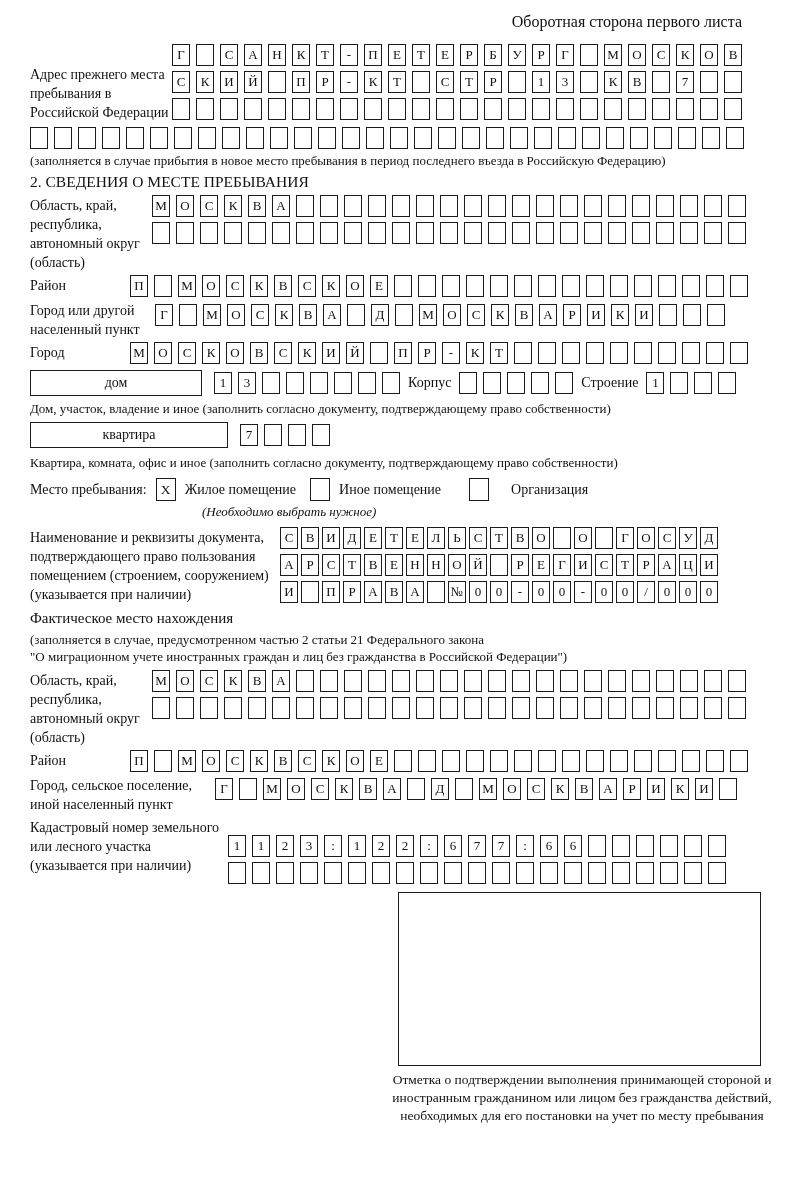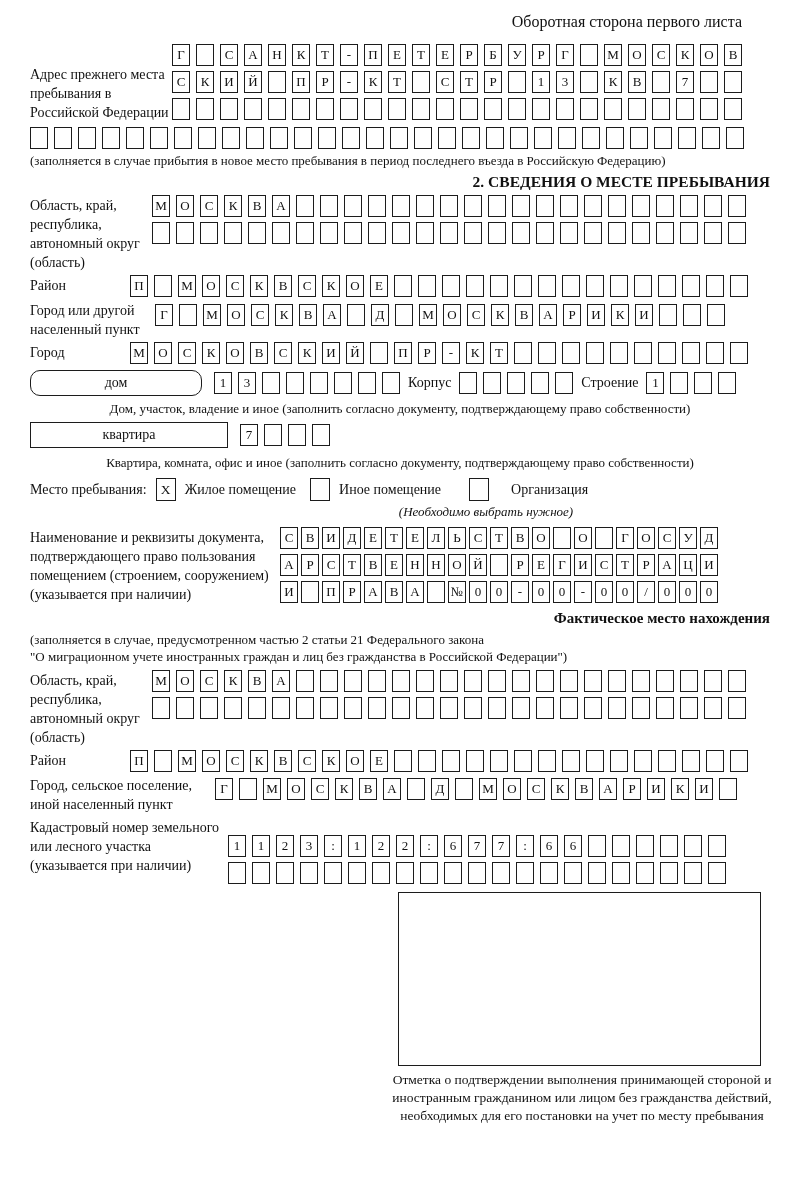--- a/index.html
+++ b/index.html
@@ -21,37 +21,37 @@
   .rows { display:flex; flex-direction:column; gap:5px; }
   .cellrow { display:flex; gap:6px; }
   .cellrow.tight { gap:3px; }
   .cell {
     width:16px; height:20px; border:1.5px solid #1c1c1c;
     display:inline-flex; align-items:center; justify-content:center;
     font-size:13px; line-height:20px; flex-shrink:0;
   }
 
   .note { font-size:13px; line-height:17px; text-align:left; }
-  .title { font-size:15.5px; font-weight:bold; text-align:right; }
+  .title { font-size:15.5px; font-weight:normal; text-align:left; }
 
   .inline { display:flex; align-items:center; }
   .valbox {
     border:1.5px solid #1c1c1c; height:24px; display:flex;
     align-items:center; justify-content:center; font-size:14px; flex-shrink:0;
   }
   .smalllbl { font-size:14px; padding:0 8px; white-space:nowrap; }
 
   .chk {
     width:18px; height:21px; border:1.5px solid #1c1c1c; flex-shrink:0;
     display:inline-flex; align-items:center; justify-content:center;
     font-size:13.5px;
   }
   .opt-label { font-size:14px; padding:0 14px 0 9px; white-space:nowrap; }
 
-  .leftnote { font-size:13px; line-height:17px; text-align:center; }
+  .leftnote { font-size:13px; line-height:17px; text-align:left; }
 
   .bigbox {
     margin-left:368px; width:363px; height:174px;
     border:1.6px solid #1c1c1c; box-sizing:border-box;
   }
   .boxcaption {
     margin-left:342px; width:420px; margin-top:5px;
     font-size:13.5px; line-height:18px; text-align:center;
   }
 </style>
@@ -329,21 +329,21 @@
         <span class="cell"></span>
         <span class="cell"></span>
         <span class="cell"></span>
         <span class="cell"></span>
         <span class="cell"></span>
         <span class="cell"></span>
       </div>
   </div>
 
   <div class="inline" style="margin-top:6px;">
-    <div class="valbox" style="width:170px;border-radius:10px;">дом</div>
+    <div class="valbox" style="width:170px;">дом</div>
     <div class="cellrow" style="margin-left:12px;">
         <span class="cell">1</span>
         <span class="cell">3</span>
         <span class="cell"></span>
         <span class="cell"></span>
         <span class="cell"></span>
         <span class="cell"></span>
         <span class="cell"></span>
         <span class="cell"></span>
       </div>

